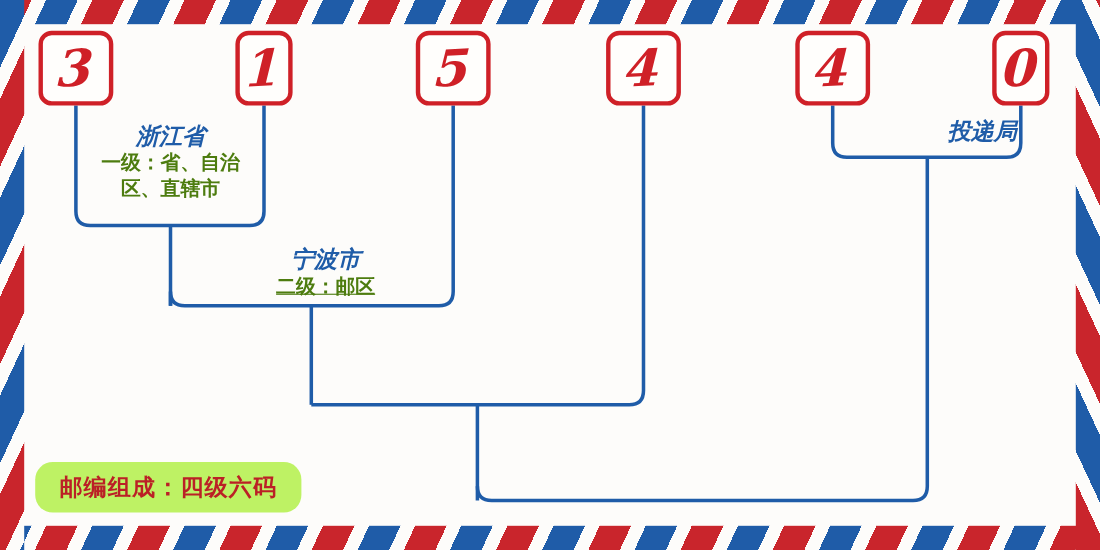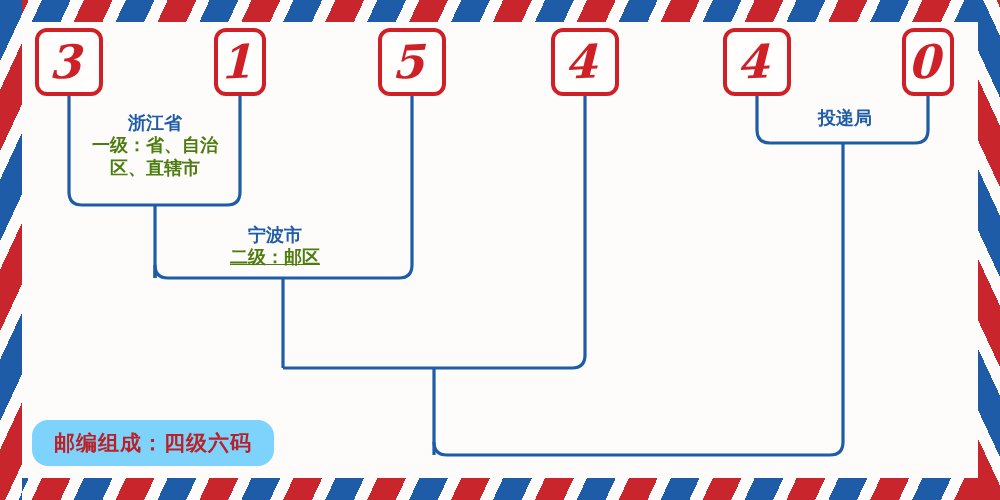--- a/index.html
+++ b/index.html
@@ -73,40 +73,41 @@
 
   
   #diagram{position:absolute;left:0;top:0;width:1000px;height:500px;z-index:3;}
 
   
   .node-label{position:absolute;z-index:5;text-align:center;}
   .node-title{
     color:#1f5ca8;
     font-family:"DejaVu Serif","Liberation Serif",serif;
     font-weight:700;
-    font-size:18px;
+    font-size:21px;
     line-height:1.18;
     white-space:nowrap;
+    font-style:italic;
   }
   .node-sub{
     color:#4d7c0f;
     font-family:"DejaVu Sans","Liberation Sans",sans-serif;
     font-weight:700;
     font-size:18px;
     line-height:1.28;
   }
   .node-sub.wrap{white-space:normal;width:150px;}
   .node-sub.nowrap{white-space:nowrap;text-decoration:underline;}
 
   
   #legend-badge{
     position:absolute;
     left:32px;top:420px;
     padding:9px 22px;
-    background:#7dd3fc;
+    background:#bef264;
     border-radius:16px;
     z-index:5;
   }
   #legend-badge .legend-text{
     color:#bb2026;
     font-family:"DejaVu Serif","Liberation Serif",serif;
     font-weight:700;
     font-size:21px;
     white-space:nowrap;
     letter-spacing:1px;
@@ -156,32 +157,32 @@
   </div>
   <div class="digit-box narrow" style="left:902px;top:28px;">
     <span class="digit-glyph">0</span>
   </div>
 
   <div class="node-label" style="left:80px;top:112px;width:150px;">
     <div class="node-title">浙江省</div>
     <div class="node-sub wrap">一级：省、自治区、直辖市</div>
   </div>
 
-  <div class="node-label" style="left:175px;top:224px;width:200px;text-align:center;">
+  <div class="node-label" style="left:196px;top:224px;width:200px;text-align:center;">
     <div class="node-title">宁波市</div>
     <div class="node-sub nowrap">二级：邮区</div>
   </div>
 
   <div class="node-label" style="left:305px;top:305px;width:270px;">
   </div>
 
   <div class="node-label" style="left:505px;top:390px;width:270px;">
   </div>
 
-  <div class="node-label" style="left:760px;top:107px;width:170px;">
+  <div class="node-label" style="left:760px;top:107px;width:170px;padding-left:48px;">
     <div class="node-title">投递局</div>
   </div>
 
   <div id="legend-badge">
     <span class="legend-text">邮编组成：四级六码</span>
   </div>
 
 </div>
 
 </body></html>

